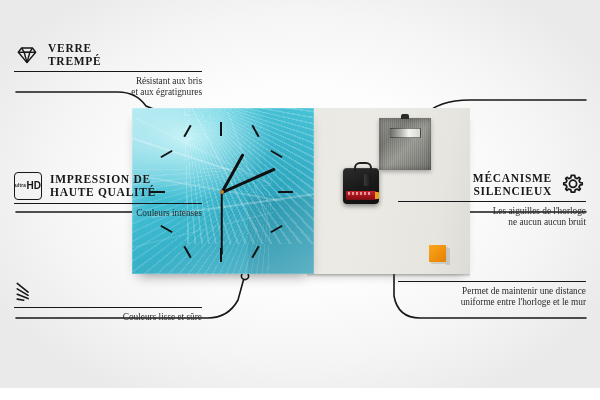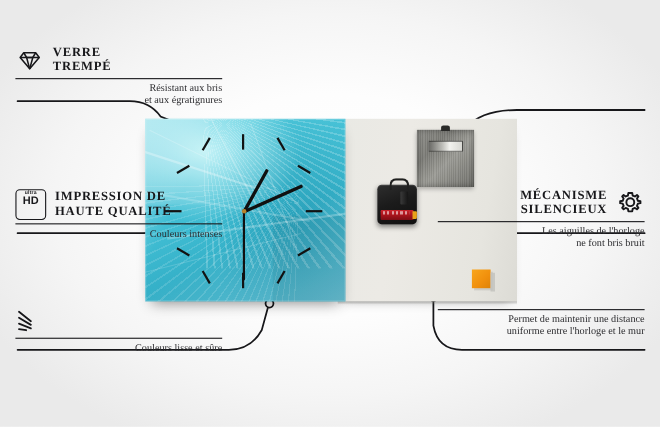--- a/index.html
+++ b/index.html
@@ -166,21 +166,21 @@
   #f-verre{left:14px;top:42px;}
   #f-impr {left:14px;top:172px;}
   #f-bords{left:14px;top:278px;}
   #f-poign{left:398px;top:42px;width:188px;}
   #f-meca {left:398px;top:172px;width:188px;}
   #f-entre{left:398px;top:278px;width:188px;}
 
   
   .hdbox{
     width:26px;height:26px;border:1.4px solid #17171a;border-radius:4px;
-    display:flex;flex-direction:column;align-items:center;justify-content:flex-start;
+    display:flex;flex-direction:row;align-items:center;justify-content:space-between;
     line-height:1;
   }
   .hdbox .u{font-size:4.6px;font-weight:700;letter-spacing:.2px;color:#17171a;font-family:"Liberation Sans",sans-serif;}
   .hdbox .h{font-size:10px;font-weight:700;color:#17171a;font-family:"Liberation Sans",sans-serif;margin-top:.5px;}
 </style>
 </head>
 <body>
 
 <div id="stage">
 
@@ -332,21 +332,21 @@
                    L10 16.5 L8.1 15.7 L6.4 16.9 L5.2 15.7 L6.4 14 L5.6 12.1
                    L3.5 11.7 L3.5 10.1 L5.6 9.7 L6.4 7.8 L5.2 6.1 L6.4 4.9
                    L8.1 6.1 L10 5.3 L10.4 3.2 Z"></path>
           <circle cx="12" cy="10.9" r="3.3"></circle>
         </g>
       </svg>
     </div>
     <hr>
     <div class="desc">
       <div>Les aiguilles de l'horloge</div>
-      <div>ne font bris bruit</div>
+      <div>ne aucun aucun bruit</div>
     </div>
   </div>
 
   <div class="feat right" id="f-entre">
     <hr>
     <div class="desc">
       <div>Permet de maintenir une distance</div>
       <div>uniforme entre l'horloge et le mur</div>
     </div>
   </div>

